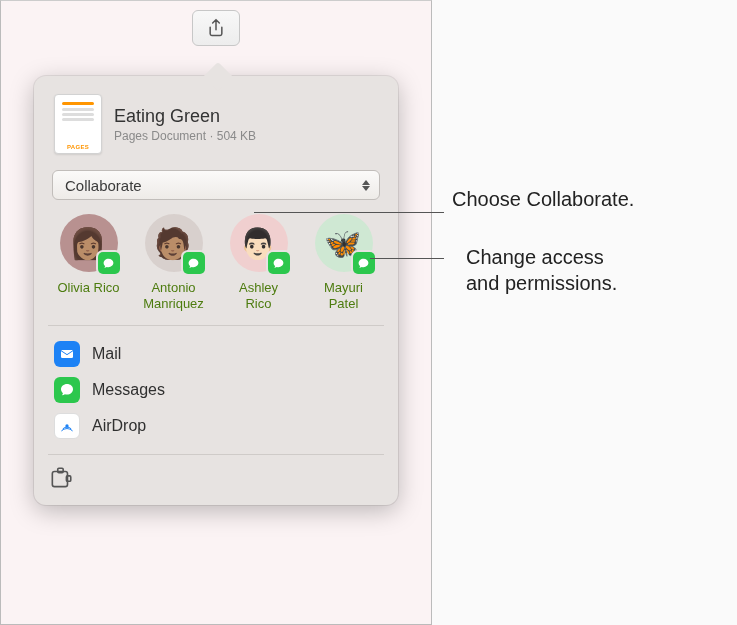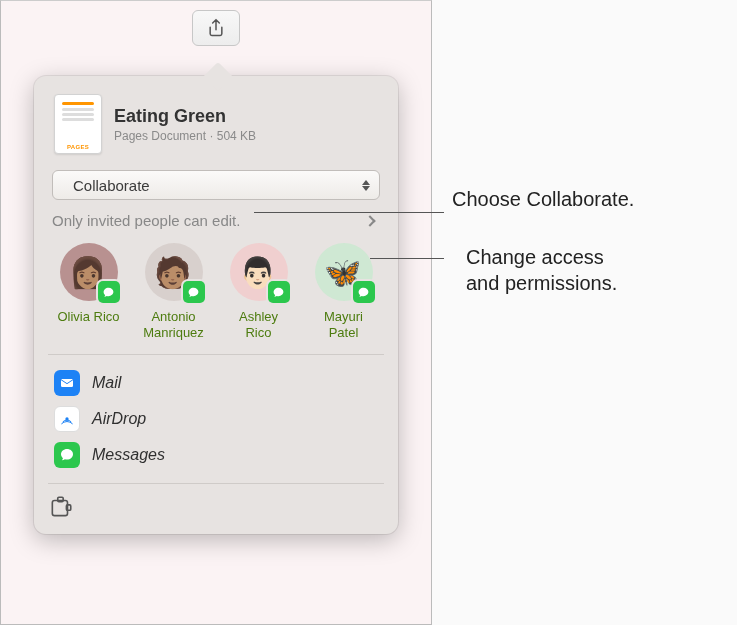--- a/index.html
+++ b/index.html
@@ -84,38 +84,38 @@
     }
     .doc-icon-label {
       font-size: 6px;
       font-weight: 600;
       color: #ff9500;
       padding-bottom: 3px;
       letter-spacing: 0.3px;
     }
     .doc-title {
       font-size: 18px;
-      font-weight: 700;
+      font-weight: 400;
       color: #333;
     }
     .doc-meta {
       font-size: 12px;
       color: #8a8a8a;
       margin-top: 2px;
     }
     .collab-dropdown {
       margin: 6px 18px 0;
       height: 30px;
       background: linear-gradient(#fbfaf9, #eeebe8);
       border: 1px solid #c1bdba;
       border-radius: 6px;
       display: flex;
       align-items: center;
       justify-content: space-between;
-      padding: 0 4px 0 20px;
+      padding: 0 4px 0 12px;
       cursor: pointer;
     }
     .collab-dropdown-text {
       font-size: 15px;
       color: #3b3b3b;
     }
     .dropdown-arrows {
       width: 18px;
       height: 20px;
       display: flex;
@@ -207,21 +207,20 @@
     .share-options {
       padding: 10px 14px;
     }
     .share-option {
       display: flex;
       align-items: center;
       gap: 12px;
       padding: 5px 6px;
       cursor: pointer;
       border-radius: 4px;
-      font-style: italic;
     }
     .opt-icon {
       width: 26px;
       height: 26px;
       border-radius: 6px;
       display: flex;
       align-items: center;
       justify-content: center;
     }
     .opt-icon svg { width: 16px; height: 16px; }
@@ -280,24 +279,20 @@
         <span>Pages Document</span> · <span>504 KB</span>
       </div>
     </div>
   </div>
 
   <div class="collab-dropdown">
     <span class="collab-dropdown-text">Collaborate</span>
     <span class="dropdown-arrows"></span>
   </div>
 
-  <div class="access-row">
-    <span class="access-text">Only invited people can edit.</span>
-    <span class="chevron-right"></span>
-  </div>
 
   <div class="contacts">
     <div class="contact">
       <div class="avatar-wrap">
         <div class="avatar" style="background:#b89190">👩🏽</div>
         <div class="msg-badge">
           <svg viewBox="0 0 24 24">
               <path d="M12 3C7 3 3 6.5 3 11c0 2.3 1.1 4.3 2.9 5.7-.3 1.2-1 2.6-1.7 3.3 1.8-.2 3.5-.9 4.7-1.7 1 .3 2 .4 3.1.4 5 0 9-3.5 9-8S17 3 12 3z" fill="#fff"></path>
             </svg>
         </div>
@@ -348,35 +343,35 @@
     <div class="share-option">
       <div class="opt-icon" style="background:#1d82f5">
         <svg viewBox="0 0 24 24">
             <rect x="3" y="6" width="18" height="12" rx="2" fill="#fff"></rect>
             <path d="M3 7l9 6 9-6" stroke="#1d82f5" stroke-width="1.5" fill="none"></path>
           </svg>
       </div>
       <span class="opt-label">Mail</span>
     </div>
     <div class="share-option">
+      <div class="opt-icon" style="background:#2cc74d">
+        <svg viewBox="0 0 24 24">
+            <path d="M12 3C7 3 3 6.5 3 11c0 2.3 1.1 4.3 2.9 5.7-.3 1.2-1 2.6-1.7 3.3 1.8-.2 3.5-.9 4.7-1.7 1 .3 2 .4 3.1.4 5 0 9-3.5 9-8S17 3 12 3z" fill="#fff"></path>
+          </svg>
+      </div>
+      <span class="opt-label">Messages</span>
+    </div>
+    <div class="share-option">
       <div class="opt-icon" style="background:#fff;border:1px solid #ddd">
         <svg viewBox="0 0 24 24">
             <circle cx="12" cy="12" r="2.5" fill="#1d82f5"></circle>
             <path d="M6 16a8 8 0 0112 0M4 19a11 11 0 0116 0" stroke="#1d82f5" stroke-width="1.5" fill="none" stroke-linecap="round"></path>
           </svg>
       </div>
       <span class="opt-label">AirDrop</span>
-    </div>
-    <div class="share-option">
-      <div class="opt-icon" style="background:#2cc74d">
-        <svg viewBox="0 0 24 24">
-            <path d="M12 3C7 3 3 6.5 3 11c0 2.3 1.1 4.3 2.9 5.7-.3 1.2-1 2.6-1.7 3.3 1.8-.2 3.5-.9 4.7-1.7 1 .3 2 .4 3.1.4 5 0 9-3.5 9-8S17 3 12 3z" fill="#fff"></path>
-          </svg>
-      </div>
-      <span class="opt-label">Messages</span>
     </div>
   </div>
 
   <div class="divider"></div>
 
   <div class="edit-ext">
     <div class="ext-icon">
       <svg viewBox="0 0 24 24">
           <rect x="4" y="6" width="14" height="14" rx="2" stroke="#555" stroke-width="1.5" fill="none"></rect>
           <rect x="9" y="3" width="5" height="4" rx="1" stroke="#555" stroke-width="1.5" fill="none"></rect>

